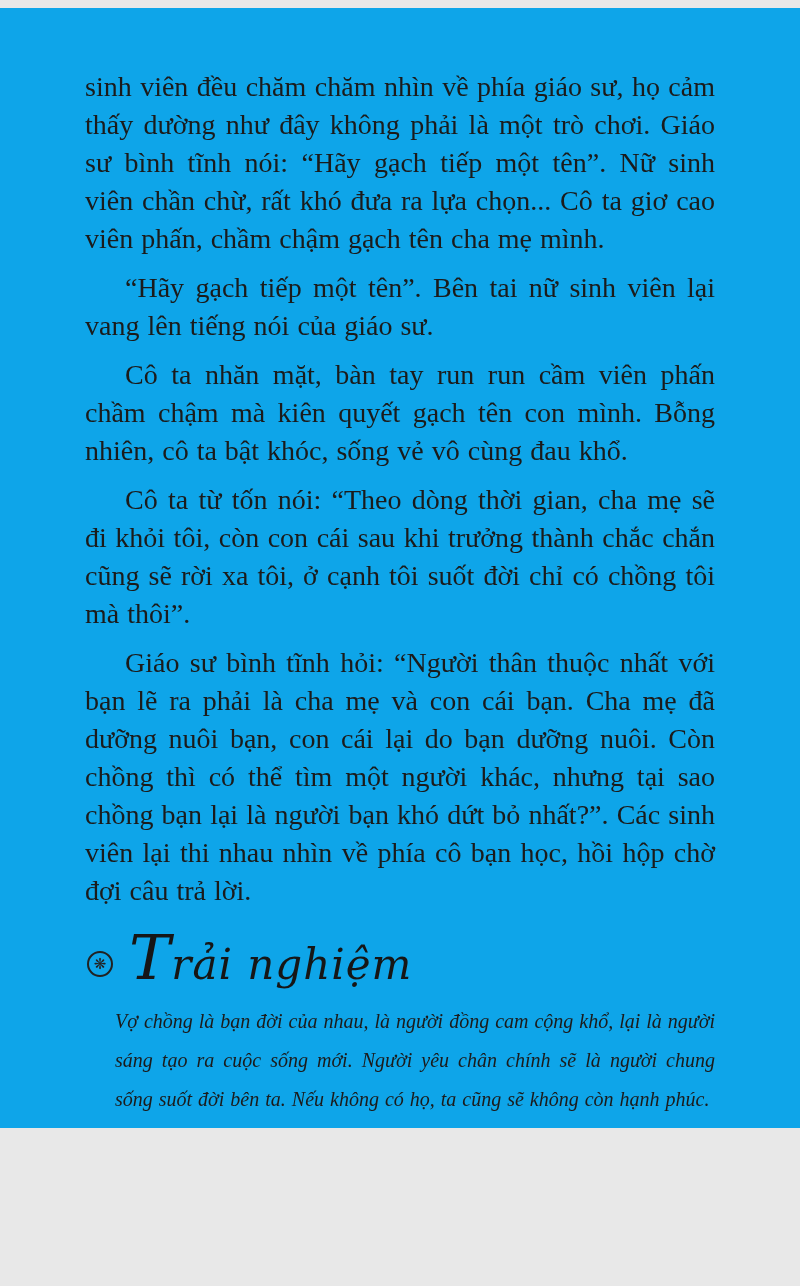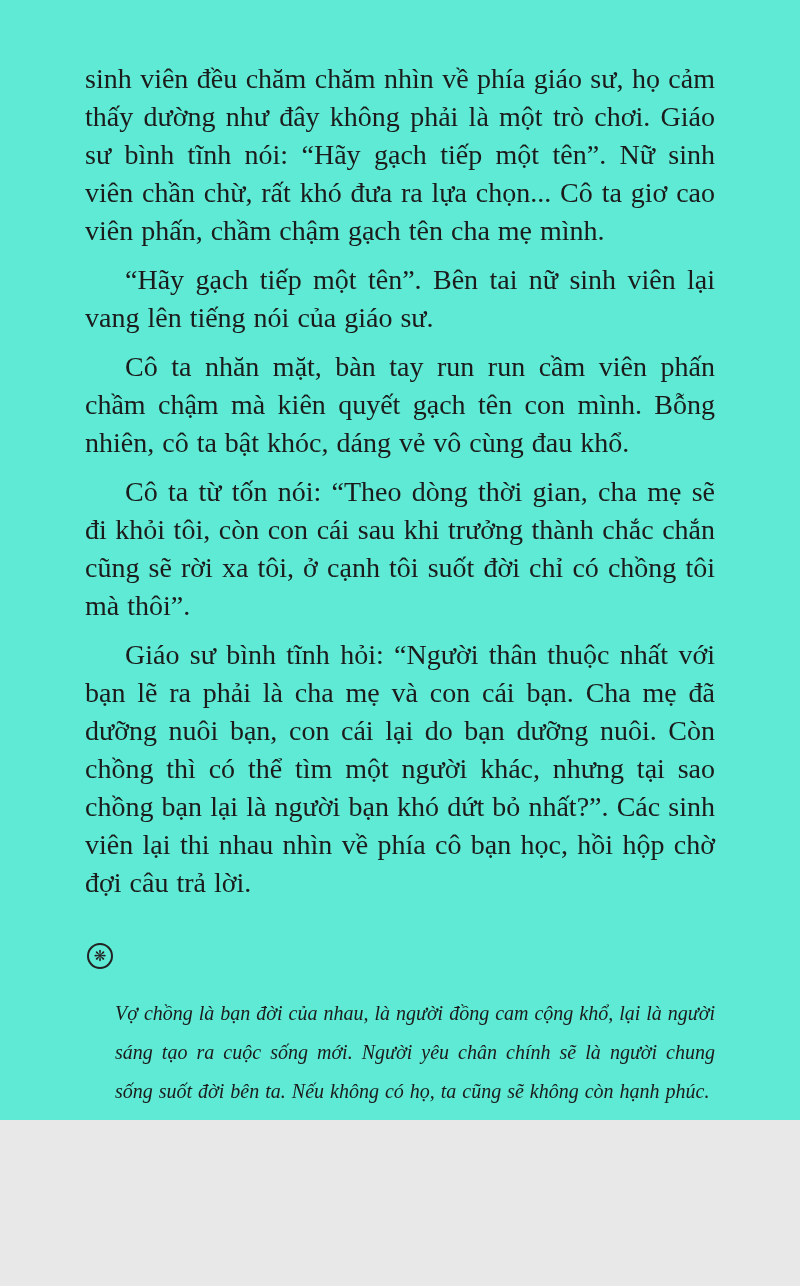--- a/index.html
+++ b/index.html
@@ -1,21 +1,21 @@
 <!DOCTYPE html>
 <html lang="vi"><head>
 <meta charset="utf-8">
 <style>
   html,body { margin:0; padding:0; background:#e8e8e8; }
   .page {
     position: relative;
     width: 800px;
     height: 1120px;
-    margin: 0 auto;
-    background: #5eead4;
+    margin: 8px auto;
+    background: #0ea5e9;
     color: #1b1b1b;
     font-family: "Liberation Serif", serif;
     overflow: hidden;
   }
   .text-block {
     position: absolute;
     left: 85px;
     top: 60px;
     width: 630px;
   }
@@ -91,28 +91,29 @@
   }
 </style>
 </head>
 <body>
 
 <div class="page">
   <div class="text-block">
 
     <p class="para">sinh viên đều chăm chăm nhìn về phía giáo sư, họ cảm thấy dường như đây không phải là một trò chơi. Giáo sư bình tĩnh nói: “Hãy gạch tiếp một tên”. Nữ sinh viên chần chừ, rất khó đưa ra lựa chọn... Cô ta giơ cao viên phấn, chầm chậm gạch tên cha mẹ mình.</p>
     <p class="para indent">“Hãy gạch tiếp một tên”. Bên tai nữ sinh viên lại vang lên tiếng nói của giáo sư.</p>
-    <p class="para indent">Cô ta nhăn mặt, bàn tay run run cầm viên phấn chầm chậm mà kiên quyết gạch tên con mình. Bỗng nhiên, cô ta bật khóc, dáng vẻ vô cùng đau khổ.</p>
+    <p class="para indent">Cô ta nhăn mặt, bàn tay run run cầm viên phấn chầm chậm mà kiên quyết gạch tên con mình. Bỗng nhiên, cô ta bật khóc, sống vẻ vô cùng đau khổ.</p>
     <p class="para indent">Cô ta từ tốn nói: “Theo dòng thời gian, cha mẹ sẽ đi khỏi tôi, còn con cái sau khi trưởng thành chắc chắn cũng sẽ rời xa tôi, ở cạnh tôi suốt đời chỉ có chồng tôi mà thôi”.</p>
     <p class="para indent">Giáo sư bình tĩnh hỏi: “Người thân thuộc nhất với bạn lẽ ra phải là cha mẹ và con cái bạn. Cha mẹ đã dưỡng nuôi bạn, con cái lại do bạn dưỡng nuôi. Còn chồng thì có thể tìm một người khác, nhưng tại sao chồng bạn lại là người bạn khó dứt bỏ nhất?”. Các sinh viên lại thi nhau nhìn về phía cô bạn học, hồi hộp chờ đợi câu trả lời.</p>
 
     <div class="section-heading">
       <span class="medallion">
         <span class="medallion-glyph">❋</span>
       </span>
+      <h2 class="script-title">Trải nghiệm</h2>
     </div>
 
     <p class="experience">Vợ chồng là bạn đời của nhau, là người đồng cam cộng khổ, lại là người sáng tạo ra cuộc sống mới. Người yêu chân chính sẽ là người chung sống suốt đời bên ta. Nếu không có họ, ta cũng sẽ không còn hạnh phúc.</p>
   </div>
 
   <div class="footer">
     <svg class="doodle" width="120" height="52" viewBox="0 0 120 52" xmlns="http://www.w3.org/2000/svg">
 
       <path d="M62 12 C 92 -4 112 16 90 36 C 80 45 68 44 64 38" fill="none" stroke="#2a2a2a" stroke-width="1.6"></path>
 

